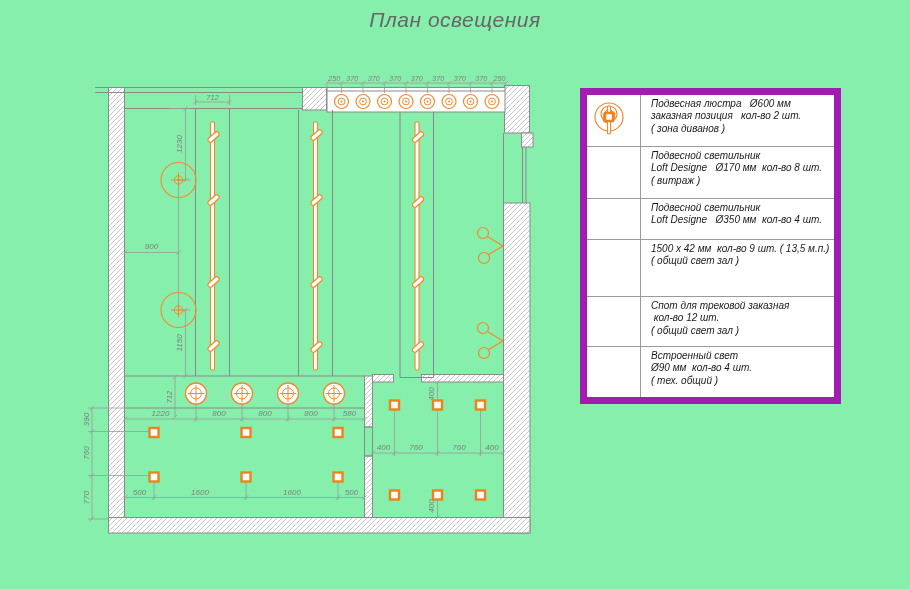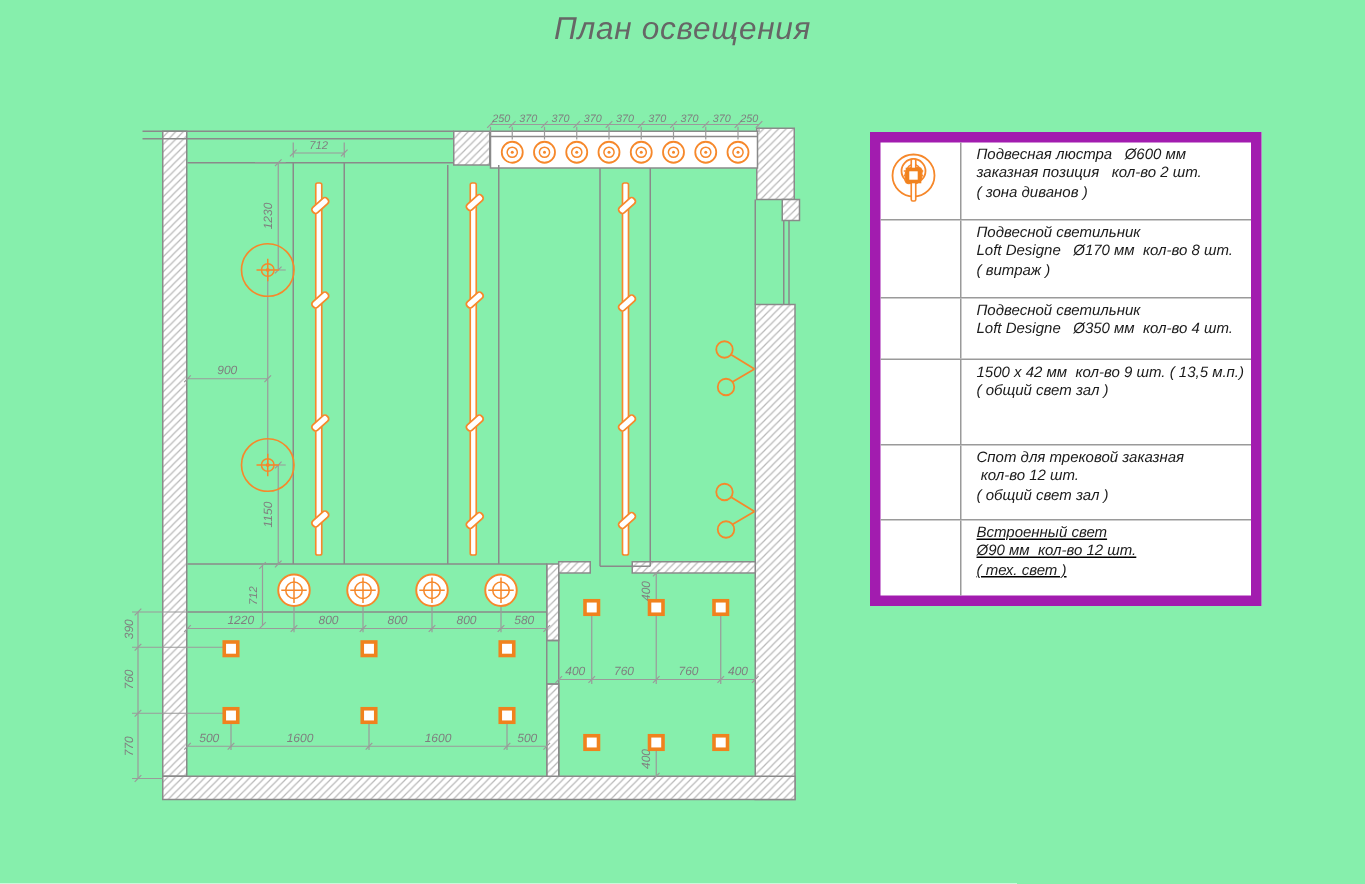--- a/index.html
+++ b/index.html
@@ -3,21 +3,21 @@
 <meta charset="utf-8">
 <style>
   html,body{margin:0;padding:0;background:#fff;}
   .stage{position:relative;width:910px;height:589px;background:#86efac;overflow:hidden;
          font-family:"Liberation Sans",sans-serif;}
   .title{position:absolute;left:0;top:8px;width:910px;text-align:center;
          font-style:italic;font-size:21px;color:#666;letter-spacing:0.5px;}
   svg{position:absolute;left:0;top:0;}
   .legend{position:absolute;left:580px;top:88px;width:247px;border:7px solid #a21caf;background:#fff;}
   .legend-row{display:grid;grid-template-columns:54px 1fr;border-bottom:1px solid #9a9a9a;}
-  .legend-row:last-child{border-bottom:none;text-decoration:underline;}
+  .legend-row:last-child{border-bottom:none;}
   .sym{display:flex;align-items:center;justify-content:center;border-right:1px solid #9a9a9a;}
   .txt{padding:3px 4px 2px 10px;font-style:italic;font-size:10px;line-height:12.4px;color:#1a1a1a;}
   .txt div{white-space:pre-wrap;}
   .dimtext{font-style:italic;fill:#7f7f7f;}
 </style>
 </head>
 <body>
 <div class="stage">
 
 <div class="title">План освещения</div>
@@ -370,19 +370,19 @@
 
 
   <div class="legend-row" style="height:50px;">
     <div class="sym">
       <svg width="44" height="44">
             <rect x="18" y="18" width="8" height="8" stroke="#F0821E" stroke-width="2.4" fill="#fff"></rect>
           </svg>
     </div>
     <div class="txt">
       <div>Встроенный свет</div>
-      <div>Ø90 мм  кол-во 12 шт.</div>
-      <div>( тех. свет )</div>
+      <div>Ø90 мм  кол-во 4 шт.</div>
+      <div>( тех. общий )</div>
     </div>
   </div>
 
 </div>
 </div>
 
 </body></html>

